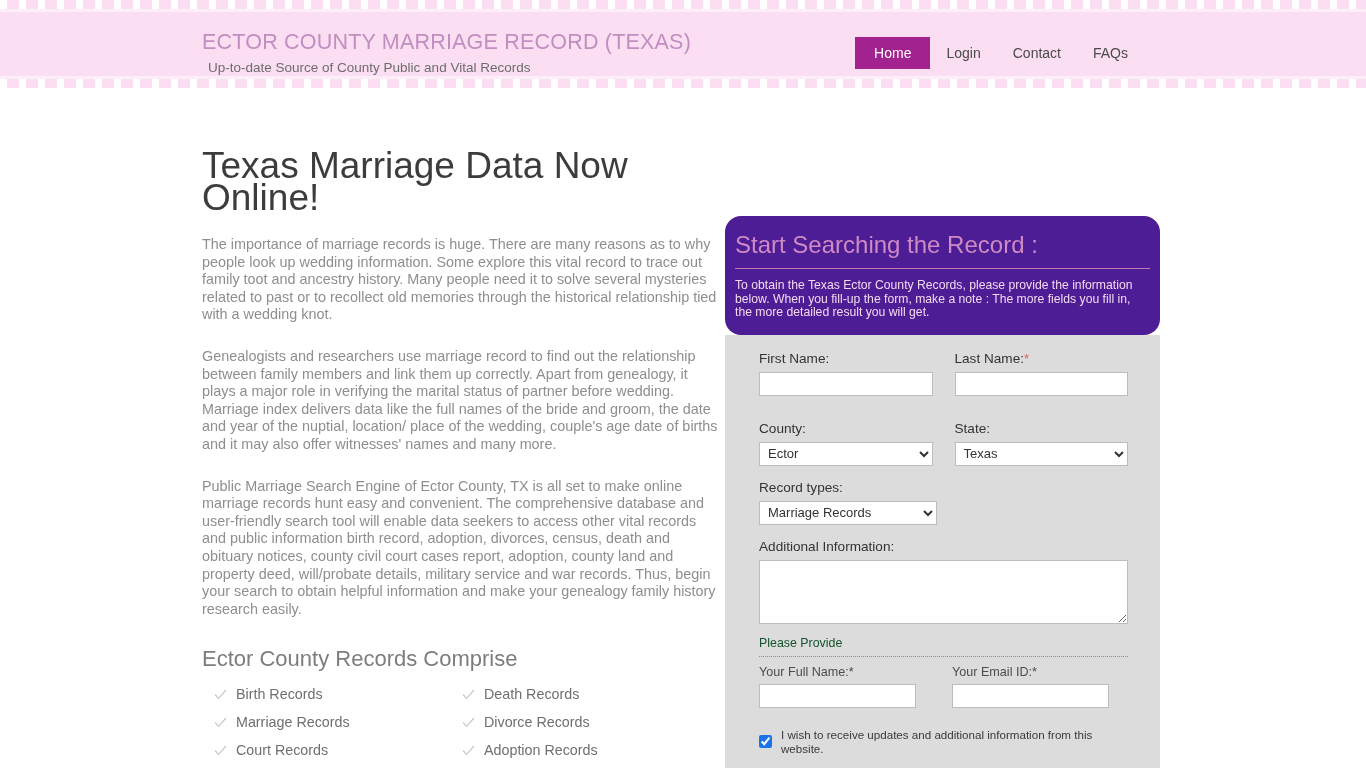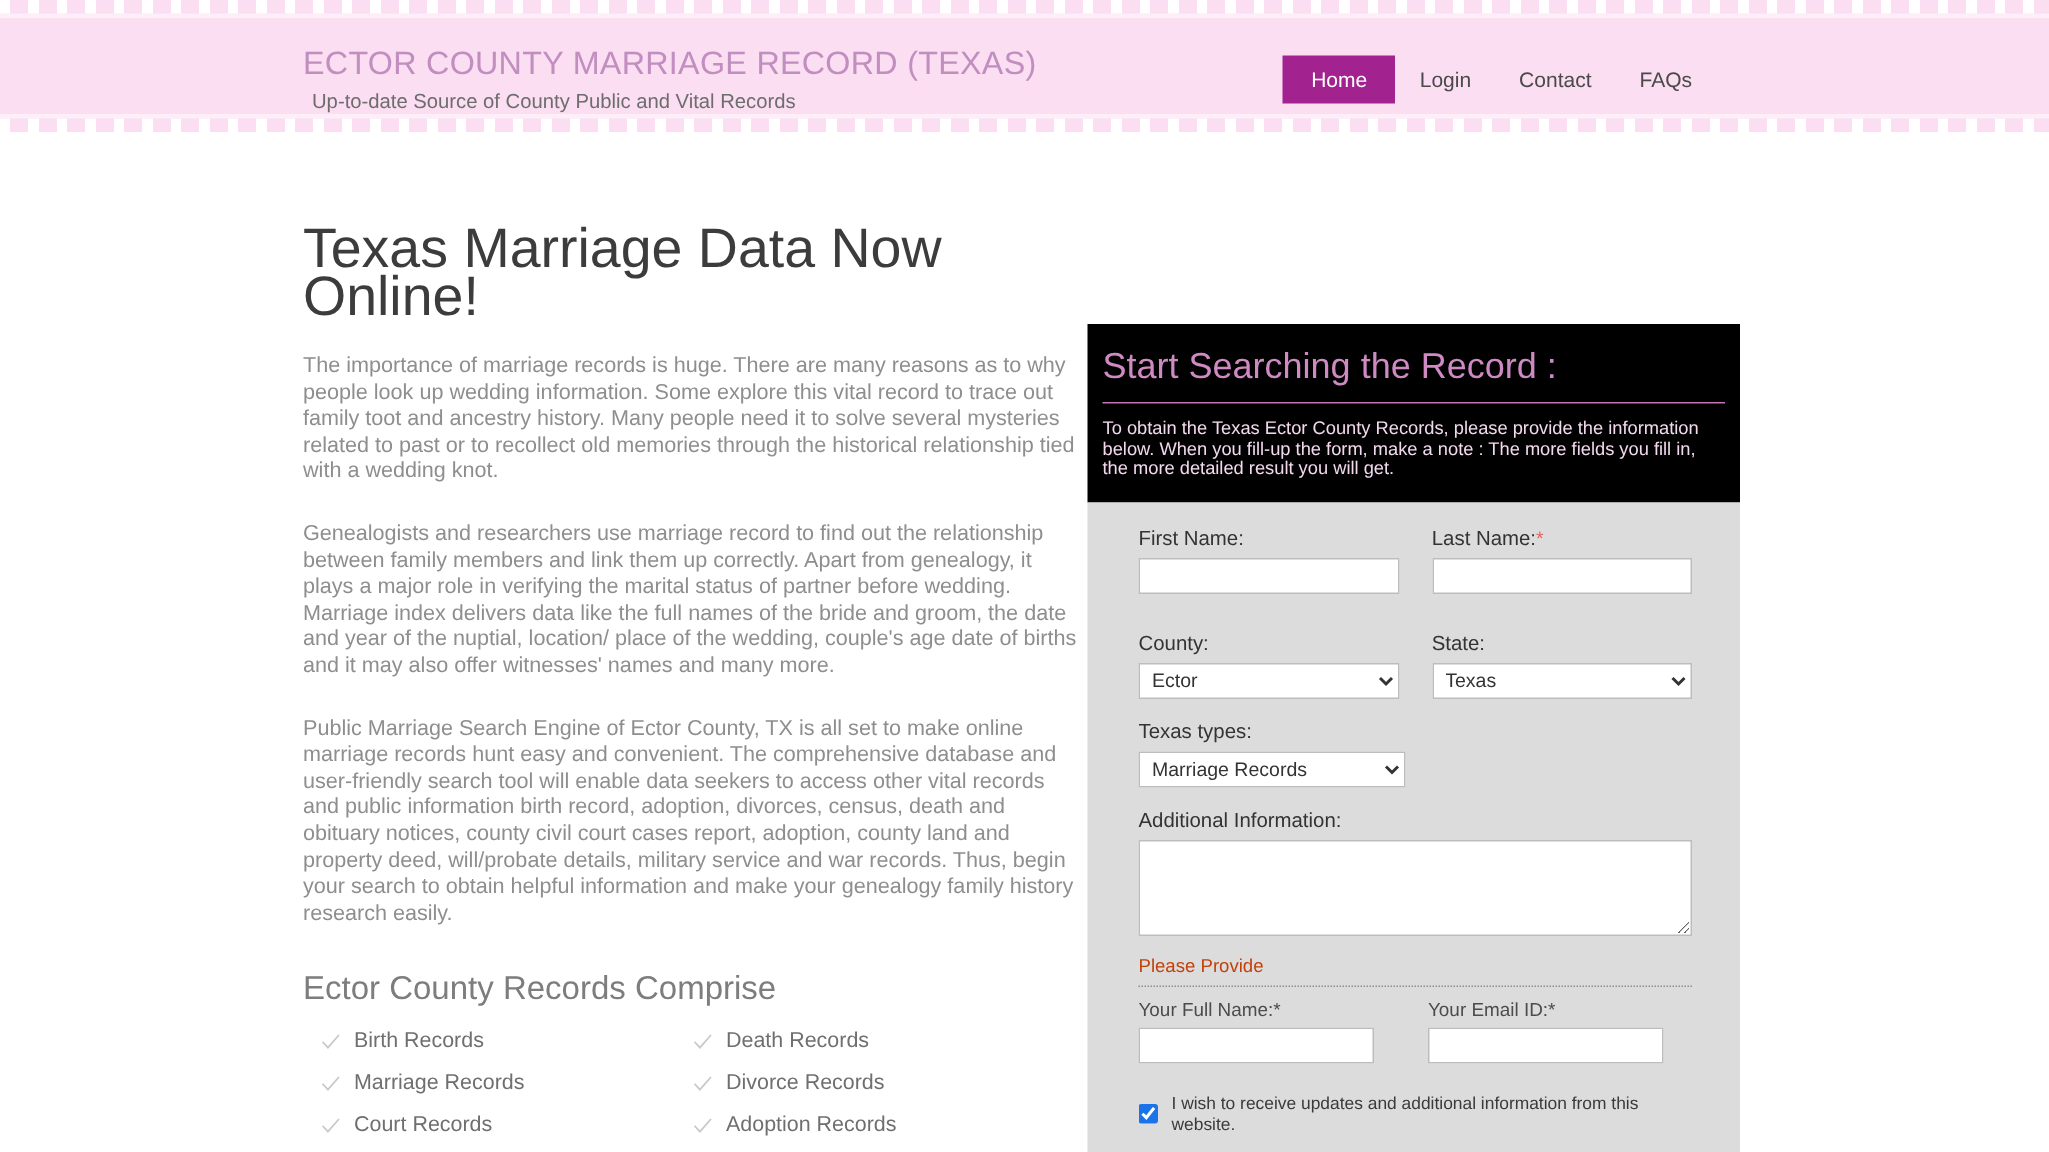--- a/index.html
+++ b/index.html
@@ -132,24 +132,25 @@
   }
   .check-ico { width: 13px; height: 11px; flex: 0 0 13px; display:block; }
 
   
   .form-panel {
     position: absolute;
     left: 725px; top: 128px;
     width: 435px;
   }
   .form-head {
-    background: #000000;
+    background: #4c1d95;
     padding: 16px 10px 15px 10px;
     position: relative;
     z-index: 1;
+    border-radius: 16px;
   }
   .form-head h3 {
     margin: 0 0 10px 0;
     font-size: 24px;
     font-weight: 400;
     color: #cf8ac4;
     line-height: 26px;
     border-bottom: 1px solid #c276b6;
     padding-bottom: 10px;
   }
@@ -208,21 +209,21 @@
     background: #ffffff;
     font-size: 13px;
     font-family: "Liberation Sans", sans-serif;
     padding: 3px 4px;
     resize: vertical;
     color: #333;
   }
   .please {
     margin-top: 8px;
     font-size: 12.4px;
-    color: #c2410c;
+    color: #14532d;
     padding-bottom: 6px;
     border-bottom: 1px dotted #8e8e8e;
     line-height: 14px;
   }
   .smallfld { width: 157px; }
   label.sm {
     display: block;
     font-size: 12.6px;
     color: #4c4c4c;
     margin-bottom: 4px;
@@ -376,21 +377,21 @@
           <select class="sel">
             <option>Texas</option>
           </select>
         </div>
       </div>
 
       <div class="gap-sm"></div>
 
       <div class="row2">
         <div class="fld">
-          <label class="fl">Texas types:</label>
+          <label class="fl">Record types:</label>
           <select class="sel">
             <option>Marriage Records</option>
           </select>
         </div>
       </div>
 
       <div class="gap-sm"></div>
 
       <div class="fld wide">
         <label class="fl">Additional Information:</label>

